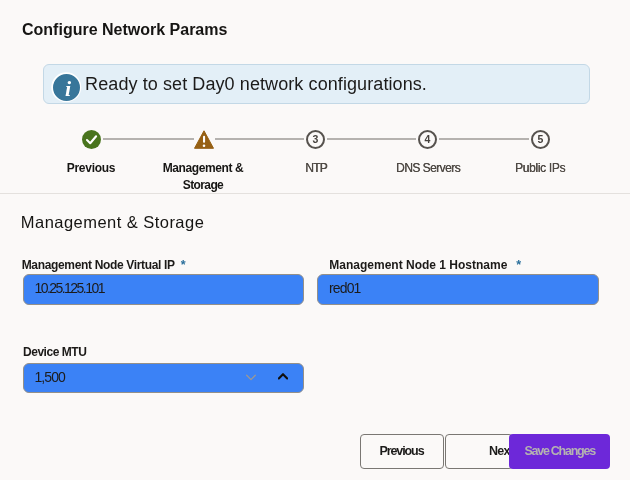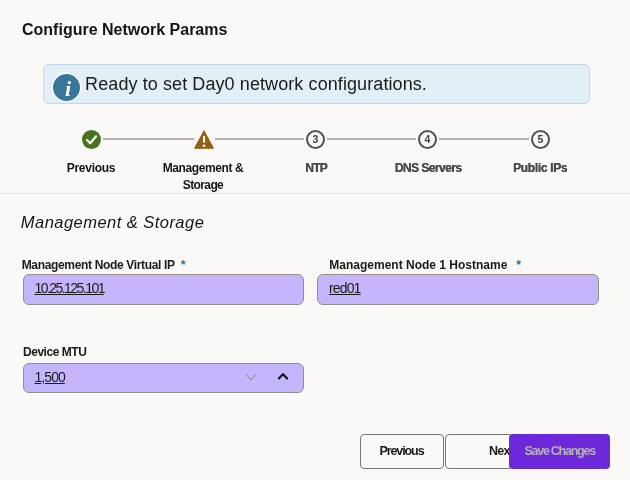--- a/index.html
+++ b/index.html
@@ -37,45 +37,44 @@
     top:129.5px; width:19px; height:19px;
     border:2px solid #56524e; border-radius:50%;
     background:#fbf9f8;
     font-size:10.5px; font-weight:bold; color:#45413d;
     display:flex; align-items:center; justify-content:center;
   }
   .steplabel {
     top:160px; width:120px;
     text-align:center; font-size:12px;
     line-height:16.5px;
-    font-weight:bold;
   }
   .steplabel.done { font-weight:bold; color:#161513; }
   .steplabel.future { color:#4f4a45; text-shadow:0.35px 0 0 #4f4a45; }
 
   .divider { left:0; top:193px; width:630px; height:1px; background:#e4e1de; }
 
   .section-h {
     left:20.8px; top:212.5px;
-    font-size:16.5px; font-weight:normal; letter-spacing:0.46px; color:#161513;font-style:italic;
+    font-size:16.5px; font-weight:normal; letter-spacing:0.46px; color:#161513;
   }
 
   .flabel {
     font-size:12px; font-weight:bold; color:#1c1a18;text-align:right;
   }
   .req { color:#2a6f9b; letter-spacing:0; font-size:12.5px; font-weight:bold; }
 
   .finput {
-    background:#c4b5fd;
+    background:#3b82f6;
     border:1px solid #949089;
     border-radius:6px;
     height:30.5px;
     font-size:13.5px; color:#1c1b1a;
     display:flex; align-items:center;
-    padding-left:12.5px; padding-bottom:2.5px;text-decoration:underline;
+    padding-left:12.5px; padding-bottom:2.5px;
   }
 
   .btn {
     border:1px solid #7a7773; border-radius:4px;
     background:#fbf9f8;
     font-size:12.5px; font-weight:bold; color:#1c1b1a;
     display:flex; align-items:center; justify-content:center;
   }
   .btn.disabled {
     background:#6d28d9; border:none; color:#b5b3b1;

